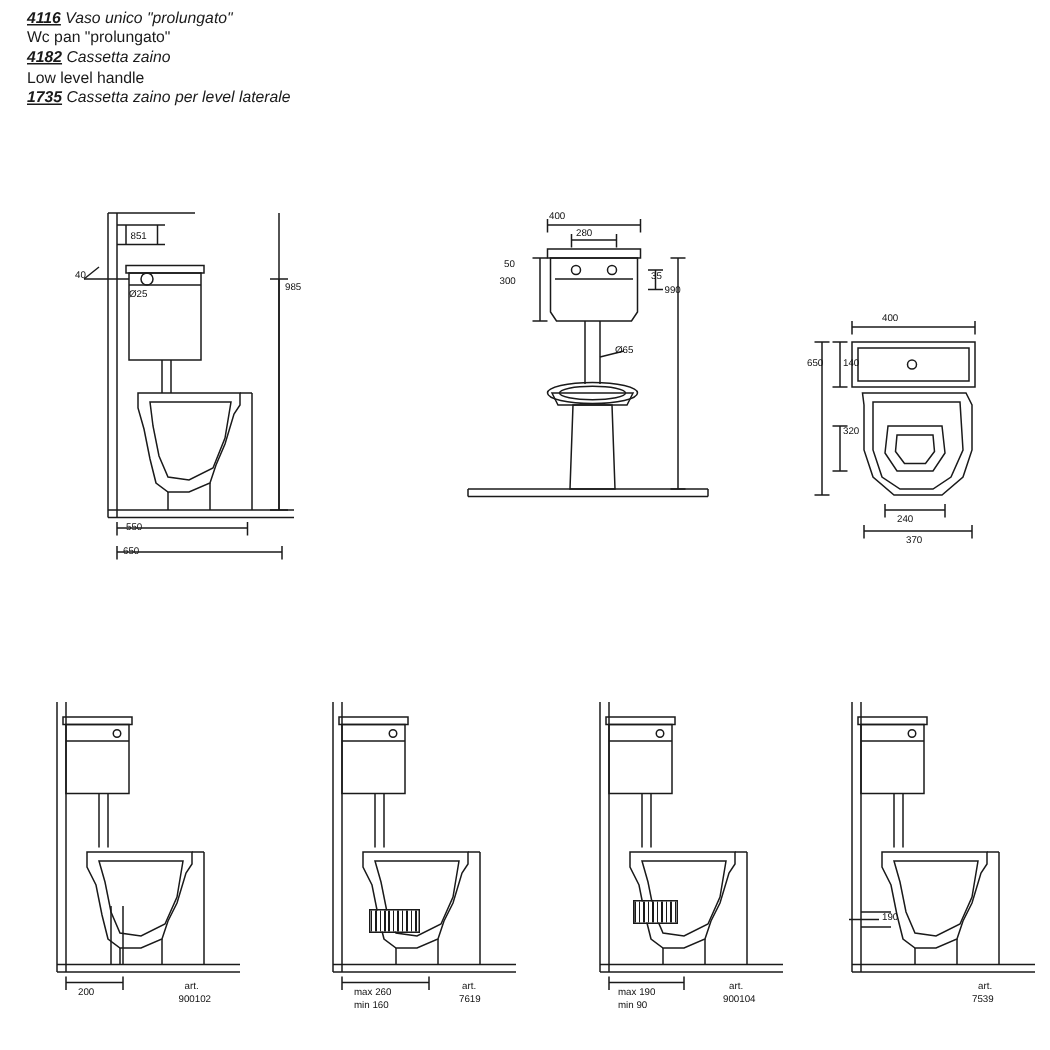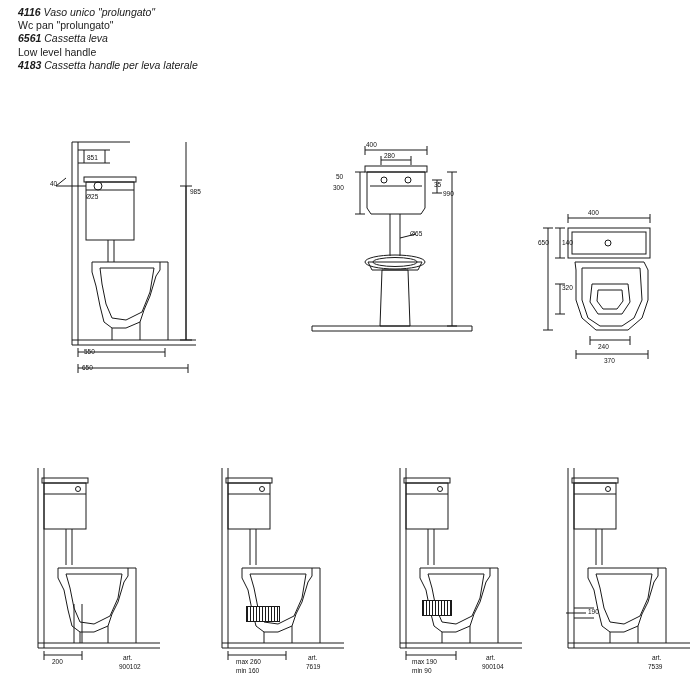--- a/index.html
+++ b/index.html
@@ -2,21 +2,21 @@
 <html><head>
 <meta charset="utf-8">
 <style>
   html,body{margin:0;padding:0;background:#ffffff;}
   body{width:700px;height:700px;font-family:"Liberation Sans",sans-serif;color:#1a1a1a;position:relative;overflow:hidden;}
   .sheet{position:absolute;left:0;top:0;width:700px;height:700px;}
 
   
   .header{position:absolute;left:18px;top:6px;width:420px;}
   .header .line{font-size:10.5px;line-height:13.2px;white-space:nowrap;}
-  .header .bold{font-weight:bold;}
+  .header .bold{font-weight:bold;text-decoration:underline;}
   .header .ital{font-style:italic;}
   .lbl{position:absolute;font-size:6.5px;line-height:7px;color:#111;white-space:nowrap;}
   .hatch{position:absolute;background:
      repeating-linear-gradient(90deg,#1a1a1a 0px,#1a1a1a 1px,#ffffff 1px,#ffffff 3px);
      border:1px solid #1a1a1a;box-sizing:border-box;}
   svg{position:absolute;left:0;top:0;overflow:visible;}
 </style>
 </head>
 <body>
 
@@ -24,29 +24,29 @@
 
   <div class="header">
     <div class="line">
       <span class="bold ital">4116</span>
       <span class="ital">Vaso unico "prolungato"</span>
     </div>
     <div class="line">
       <span>Wc pan "prolungato"</span>
     </div>
     <div class="line">
-      <span class="bold ital">6561</span>
-      <span class="ital">Cassetta leva</span>
+      <span class="bold ital">4182</span>
+      <span class="ital">Cassetta zaino</span>
     </div>
     <div class="line">
       <span>Low level handle</span>
     </div>
     <div class="line">
-      <span class="bold ital">4183</span>
-      <span class="ital">Cassetta handle per leva laterale</span>
+      <span class="bold ital">1735</span>
+      <span class="ital">Cassetta zaino per level laterale</span>
     </div>
   </div>
 
   <svg width="700" height="700">
     <g stroke="#1a1a1a" fill="none" stroke-width="1">
 
       <line x1="72" y1="142" x2="72" y2="345"></line>
       <line x1="78" y1="142" x2="78" y2="345"></line>
 
       <line x1="72" y1="345" x2="196" y2="345"></line>

